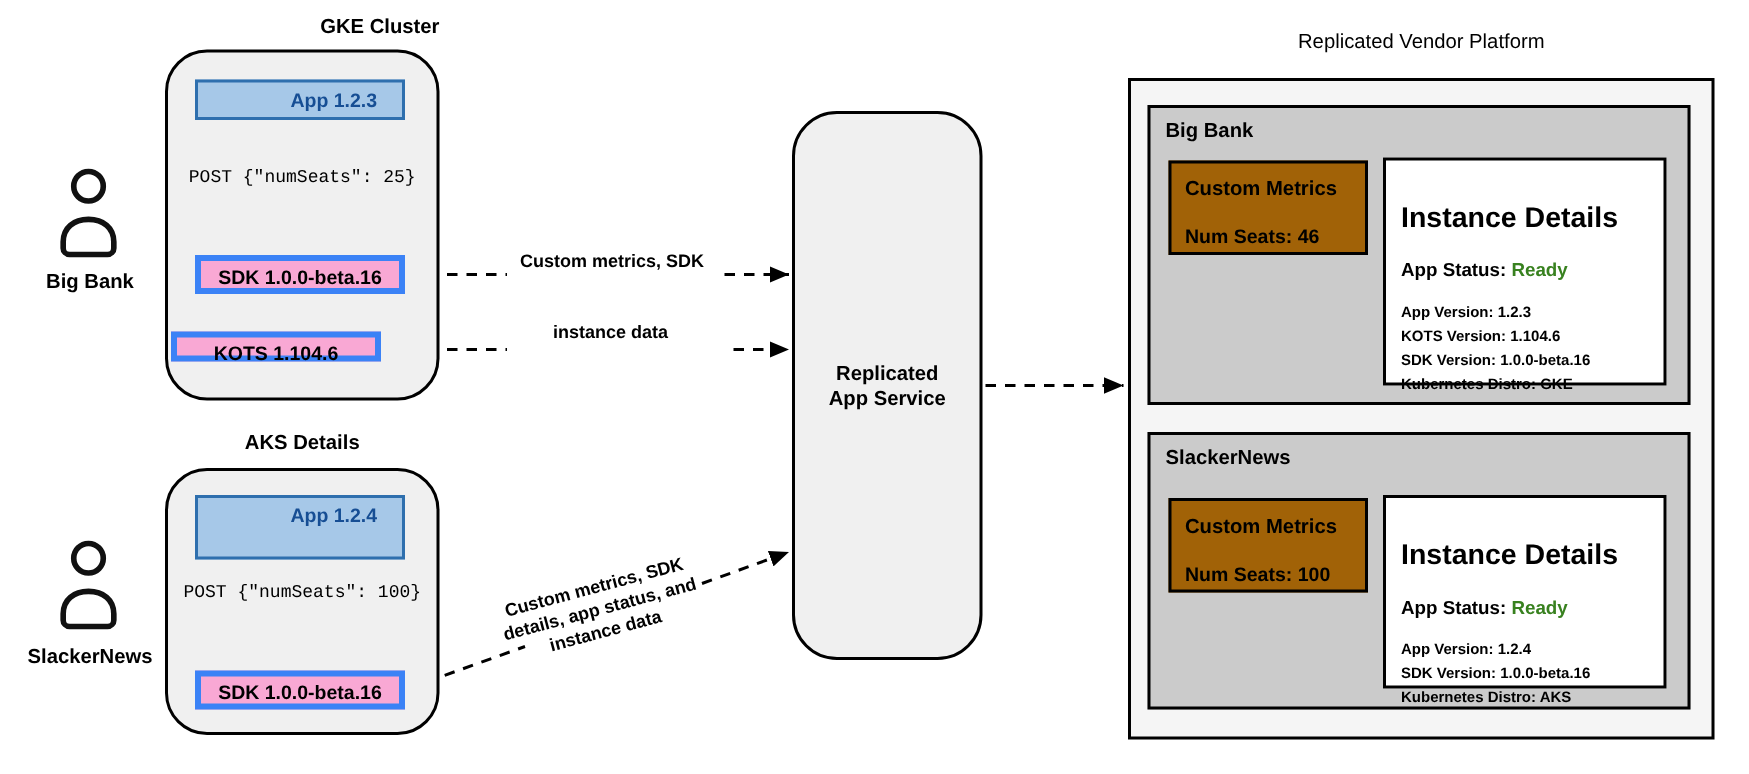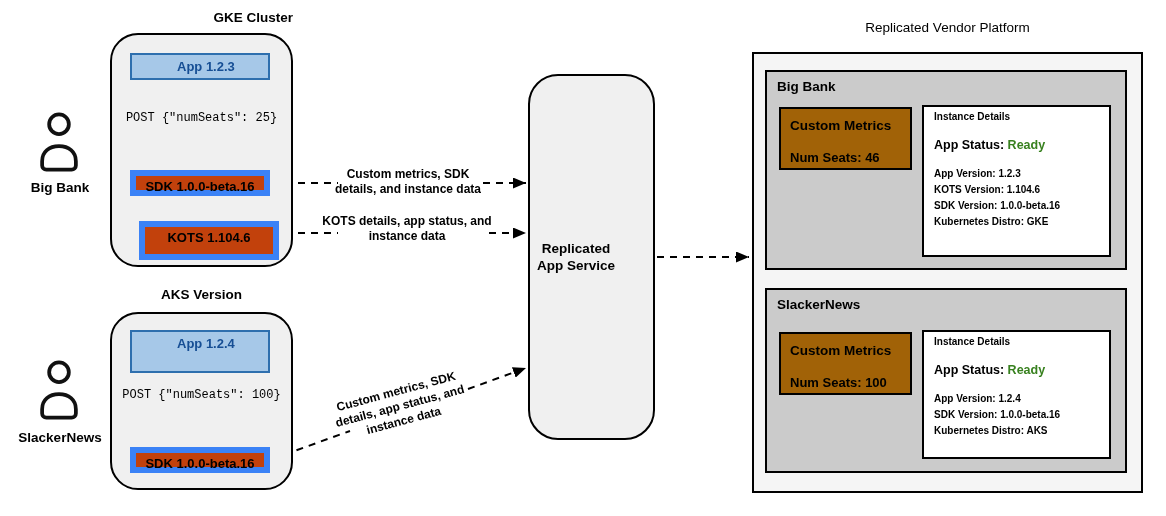--- a/index.html
+++ b/index.html
@@ -7,44 +7,44 @@
     position:relative;width:1166px;height:516px;background:#fff;
     font-family:"Liberation Sans",sans-serif;color:#000;overflow:hidden;
   }
   .canvas *{box-sizing:border-box;}
   .abs{position:absolute;}
   svg.connections{position:absolute;left:0;top:0;width:1166px;height:516px;pointer-events:none;}
 
   .cluster-box{background:var(--cluster-fill,#f0f0f0);border:2px solid #000;border-radius:28px;}
   .cluster-title{font-weight:bold;font-size:13.5px;text-align:center;}
   .app-box{background:var(--app-fill,#a6c8e8);border:2px solid var(--app-border,#2e6fae);
-           color:var(--app-text,#164e94);font-weight:bold;font-size:13px;text-align:left;line-height:23px;padding-left:45px;}
-  .white-box{background:#c2410c;border:6px solid #3b82f6;font-weight:bold;font-size:13px;text-align:center;line-height:22px;}
+           color:var(--app-text,#164e94);font-weight:bold;font-size:13px;text-align:center;line-height:23px;padding-left:45px;}
+  .white-box{background:#f9a8d4;border:4px solid #3b82f6;font-weight:bold;font-size:13px;text-align:center;line-height:22px;}
   .post-text{font-family:"Liberation Mono","DejaVu Sans Mono",monospace;font-size:12px;text-align:center;white-space:pre;}
 
   .actor-label{font-weight:bold;font-size:13.5px;text-align:center;}
 
   .service-box{background:var(--cluster-fill,#f0f0f0);border:2px solid #000;border-radius:30px;
-               display:flex;align-items:center;}
+               display:flex;align-items:center;justify-content:center;}
   .service-label{width:92px;text-align:center;font-weight:bold;font-size:13.5px;line-height:17px;}
 
   .arrow-label{font-weight:bold;font-size:12px;text-align:center;line-height:15px;}
   .arrow-label.rot{transform:rotate(-15deg);}
 
   .platform-title{font-weight:normal;font-size:13.5px;text-align:center;}
   .platform-box{background:var(--panel-fill,#f5f5f5);border:2px solid #000;}
   .section-box{background:var(--section-fill,#cbcbcb);border:2px solid #000;}
   .section-label{font-weight:bold;font-size:13.5px;}
 
   .metrics-box{background:#a16207;border:2px solid #000;}
   .m-title{margin:9px 0 0 9px;font-weight:bold;font-size:13.5px;}
   .m-value{margin:17px 0 0 9px;font-weight:bold;font-size:13px;}
 
   .details-box{background:#fff;border:2px solid #000;}
-  .d-title{margin:4px 0 0 10px;font-weight:bold;font-size:10px;}
+  .d-title{margin:28px 0 0 10px;font-weight:bold;font-size:19px;}
   .d-status{margin:16px 0 0 10px;font-weight:bold;font-size:12.5px;}
   .d-status .ready{color:var(--status-ready,#38811f);}
   .d-lines{margin:14px 0 0 10px;font-weight:bold;font-size:10px;line-height:16px;}
 </style>
 </head>
 <body>
 
 <div class="canvas">
 
   <svg class="connections" viewBox="0 0 1166 516" xmlns="http://www.w3.org/2000/svg">
@@ -82,34 +82,32 @@
     <circle cx="25" cy="13" r="10.5" fill="none" stroke="#111" stroke-width="4"></circle>
     <path d="M7 57 v-4.5 c0-10 7.5-16 18-16 s18 6 18 16 V57 a4.5 4.5 0 0 1-4.5 4.5 h-27 A4.5 4.5 0 0 1 7 57 Z" fill="none" stroke="#111" stroke-width="4"></path>
   </svg>
   <div class="abs actor-label" style="left:0px;top:430px;width:120px;">SlackerNews</div>
 
   <div class="abs cluster-title" style="left:110px;top:10px;width:183px;text-align:right;">GKE Cluster</div>
   <div class="abs cluster-box" style="left:110px;top:33px;width:183px;height:234px;"></div>
   <div class="abs app-box" style="left:130px;top:53px;width:140px;height:27px;">App 1.2.3</div>
   <div class="abs post-text" style="left:110px;top:111px;width:183px;">POST {"numSeats": 25}</div>
   <div class="abs white-box" style="left:130px;top:170px;width:140px;height:26px;">SDK 1.0.0-beta.16</div>
-  <div class="abs white-box" style="left:139px;top:221px;width:140px;height:39px;">KOTS 1.104.6</div>
+  <div class="abs white-box" style="left:114px;top:221px;width:140px;height:20px;">KOTS 1.104.6</div>
 
-  <div class="abs cluster-title" style="left:110px;top:287px;width:183px;">AKS Version</div>
+  <div class="abs cluster-title" style="left:110px;top:287px;width:183px;">AKS Details</div>
   <div class="abs cluster-box" style="left:110px;top:312px;width:183px;height:178px;"></div>
   <div class="abs app-box" style="left:130px;top:330px;width:140px;height:43px;">App 1.2.4</div>
   <div class="abs post-text" style="left:110px;top:388px;width:183px;">POST {"numSeats": 100}</div>
   <div class="abs white-box" style="left:130px;top:447px;width:140px;height:26px;">SDK 1.0.0-beta.16</div>
 
   <div class="abs arrow-label" style="left:320px;top:167px;width:176px;">
     <div>Custom metrics, SDK</div>
-    <div>details, and instance data</div>
   </div>
   <div class="abs arrow-label" style="left:312px;top:214px;width:190px;">
-    <div>KOTS details, app status, and</div>
     <div>instance data</div>
   </div>
   <div class="abs arrow-label rot" style="left:316px;top:384px;width:168px;">
     <div>Custom metrics, SDK</div>
     <div>details, app status, and</div>
     <div>instance data</div>
   </div>
 
   <div class="abs service-box" style="left:528px;top:74px;width:127px;height:366px;">
     <div class="service-label">Replicated App Service</div>

